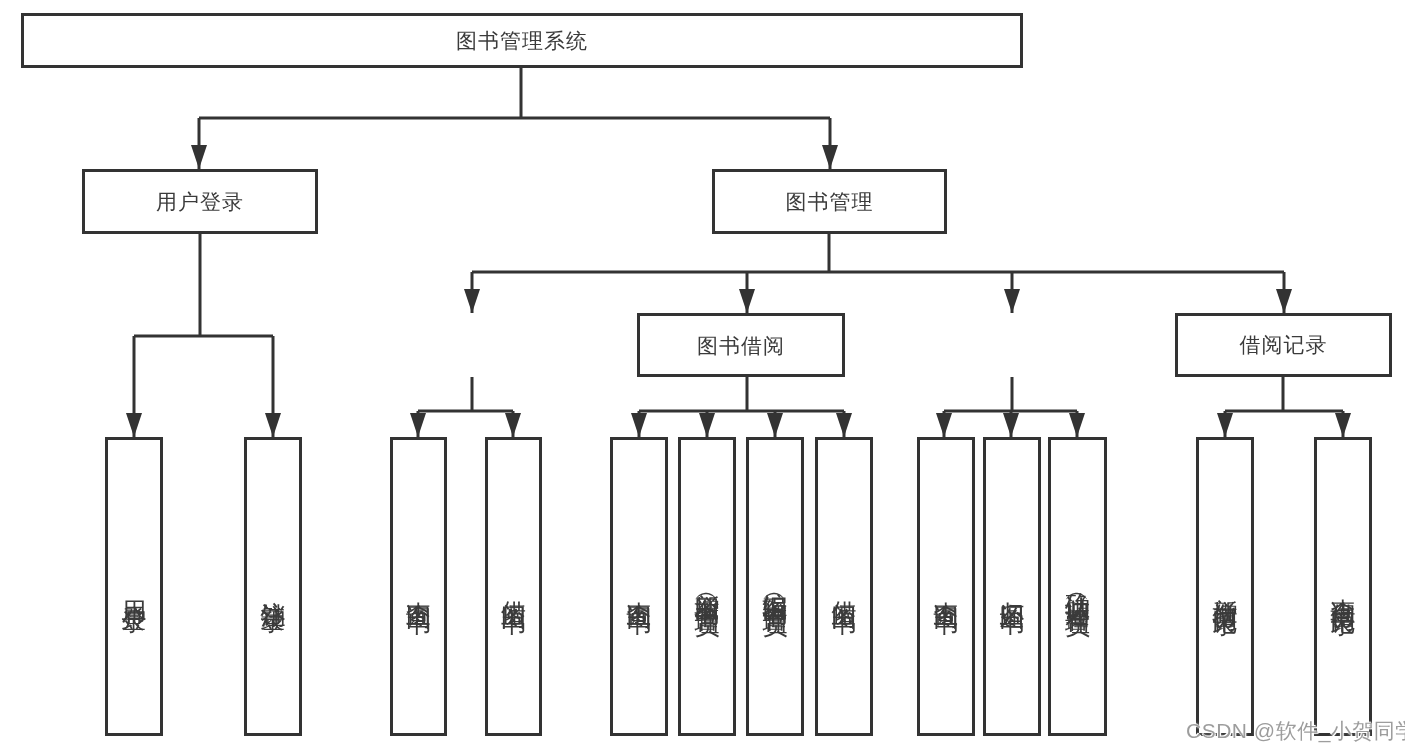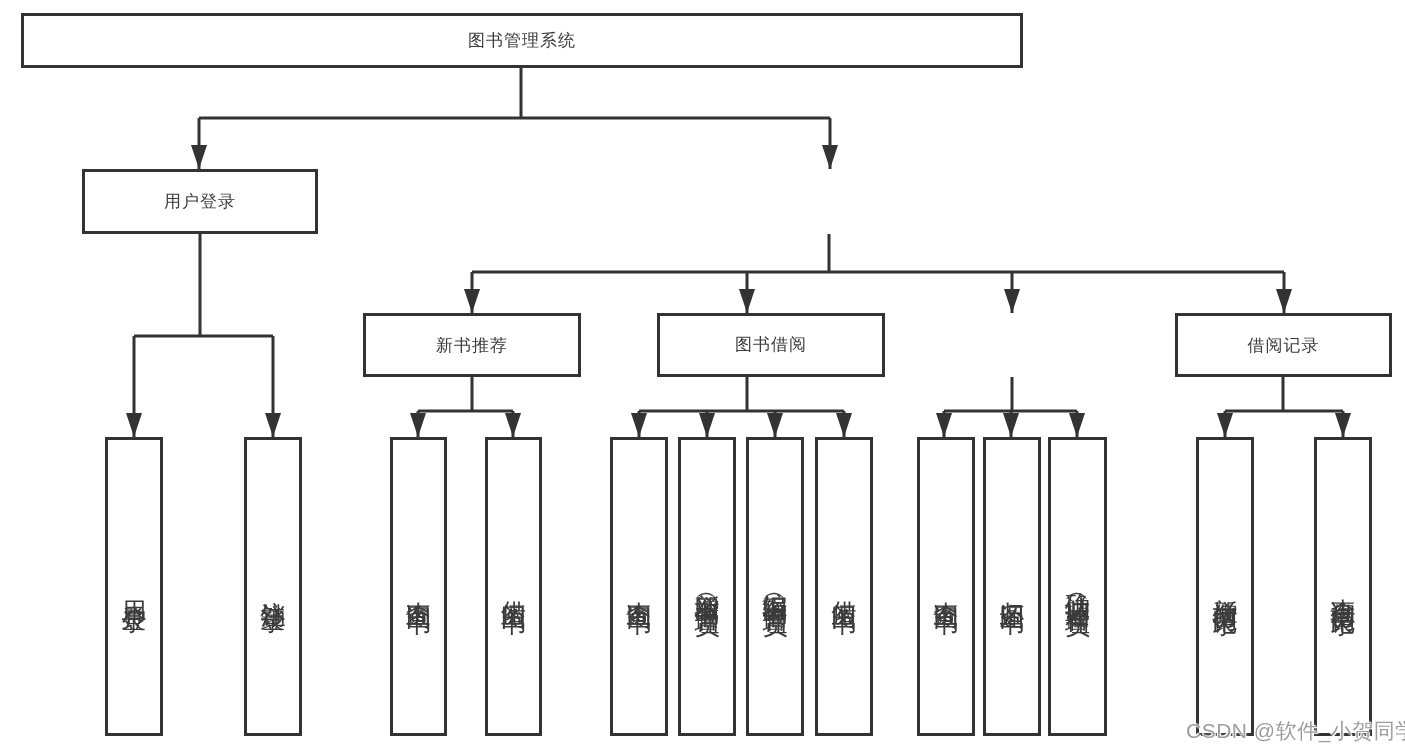--- a/index.html
+++ b/index.html
@@ -24,21 +24,21 @@
   }
   .node {
     position: absolute;
     box-sizing: border-box;
     border: 3px solid #333333;
     background: #ffffff;
     display: flex;
     align-items: center;
     justify-content: center;
     color: #3b3b3b;
-    font-size: 17px;
+    font-size: 21px;
     line-height: 1;
     z-index: 2;
     letter-spacing: 1px;
   }
   .leaf {
     writing-mode: vertical-rl;
     font-size: 25px;
     letter-spacing: 3px;
     line-height: 1;
   }
@@ -94,23 +94,23 @@
     <path class="ln" marker-end="url(#arrow)" d="M944 411 V437"></path>
     <path class="ln" marker-end="url(#arrow)" d="M1011 411 V437"></path>
     <path class="ln" marker-end="url(#arrow)" d="M1077 411 V437"></path>
     <path class="ln" marker-end="url(#arrow)" d="M1225 411 V437"></path>
     <path class="ln" marker-end="url(#arrow)" d="M1343 411 V437"></path>
   </svg>
 
   <div class="node" style="left:21px; top:13px; width:1002px; height:55px;">图书管理系统</div>
 
   <div class="node" style="left:82px; top:169px; width:236px; height:65px;">用户登录</div>
+  <div class="node" style="left:712px; top:169px; width:235px; height:65px;">图书管理</div>
 
-  <div class="node" style="left:363px; top:313px; width:218px; height:64px;">新书推荐</div>
-  <div class="node" style="left:657px; top:313px; width:228px; height:64px;font-family:Liberation Mono, monospace;">图书借阅</div>
+  <div class="node" style="left:637px; top:313px; width:208px; height:64px;">图书借阅</div>
   <div class="node" style="left:1175px; top:313px; width:217px; height:64px;font-family:Liberation Serif, serif;">借阅记录</div>
 
   <div class="node leaf" style="left:105px; top:437px; width:58px; height:299px;">用户登录</div>
   <div class="node leaf" style="left:244px; top:437px; width:58px; height:299px;">注销登录</div>
 
   <div class="node leaf" style="left:390px; top:437px; width:57px; height:299px;">查询图书</div>
   <div class="node leaf" style="left:485px; top:437px; width:57px; height:299px;">借阅图书</div>
 
   <div class="node leaf" style="left:610px; top:437px; width:58px; height:299px;">查询图书</div>
   <div class="node leaf" style="left:678px; top:437px; width:58px; height:299px;">新增图书（管理员）</div>

